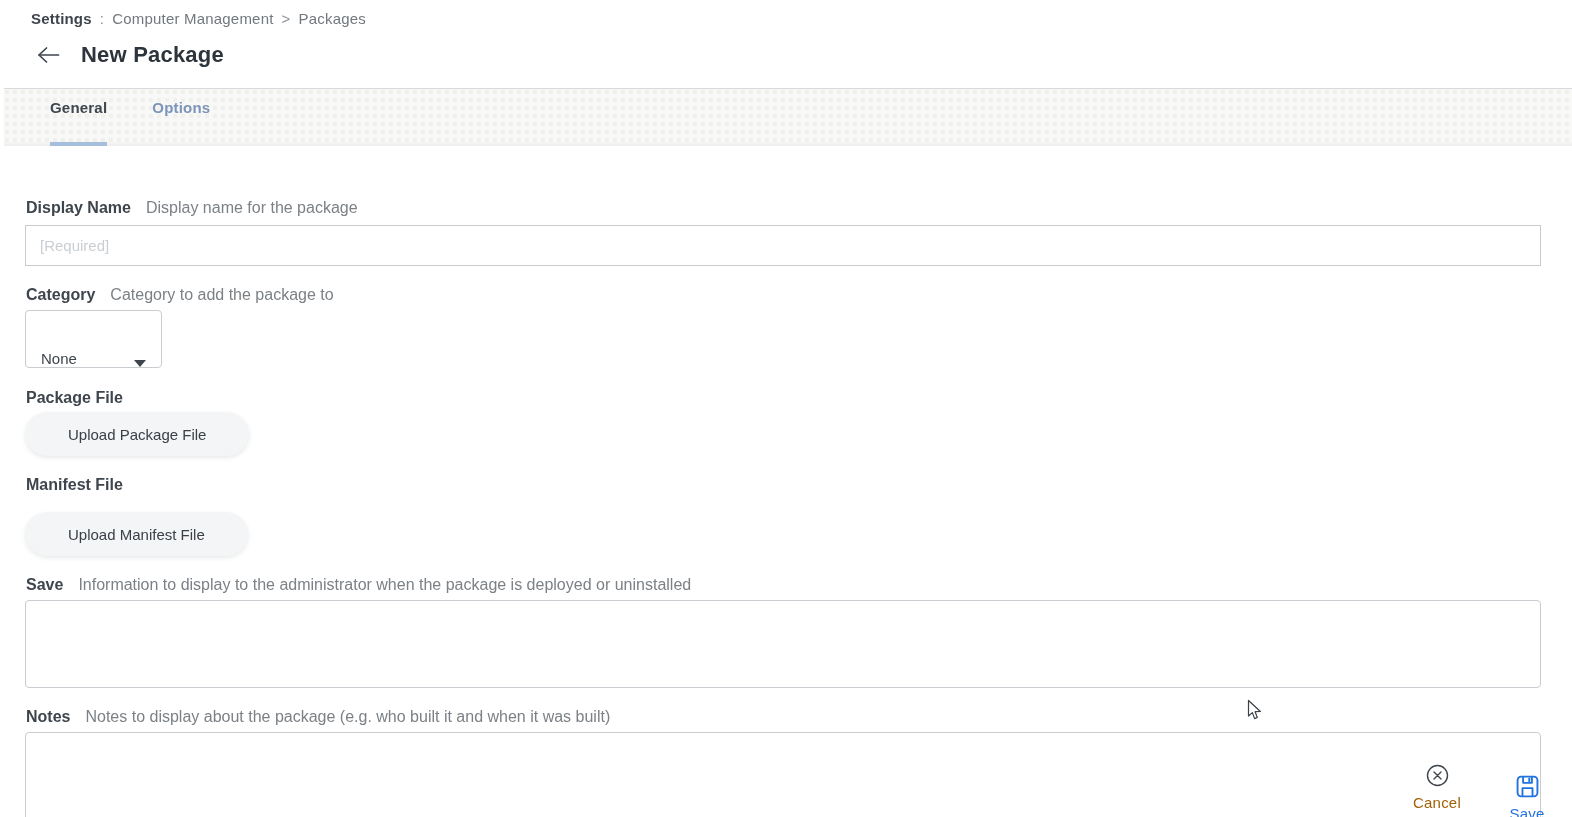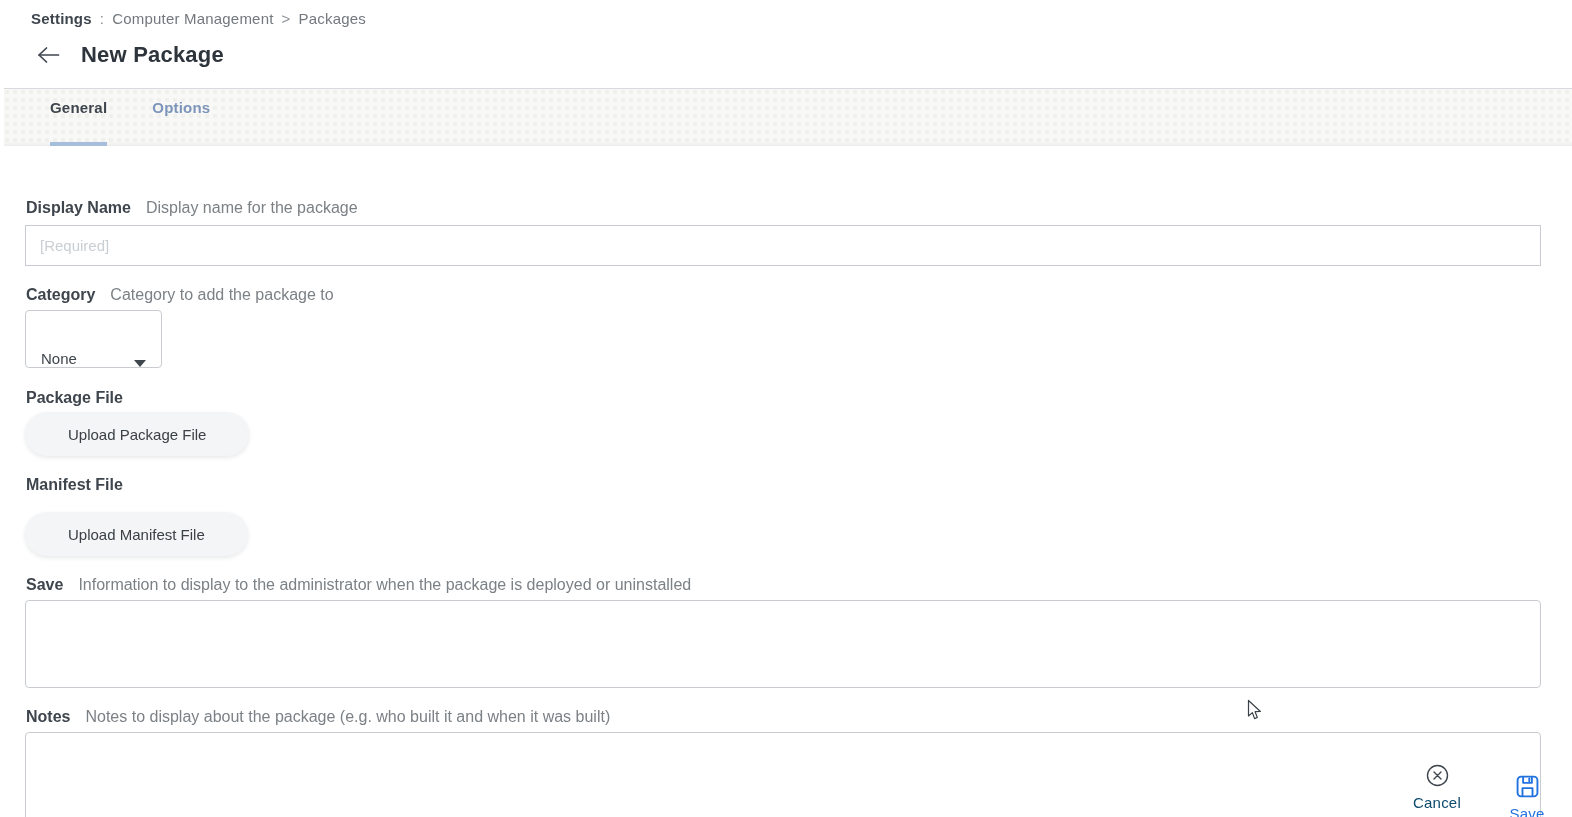--- a/index.html
+++ b/index.html
@@ -107,21 +107,21 @@
 
   
   .action-btn {
     position: absolute;
     display: flex; flex-direction: column; align-items: center;
     background: none; border: none; cursor: pointer;
     font-family: "Liberation Sans", sans-serif;
   }
   .action-btn .action-label { font-size: 15px; margin-top: 4px; letter-spacing: .2px; }
   .cancel-btn { left: 1405px; top: 764px; width: 64px; }
-  .cancel-btn .action-label { color: #0c4a6e; }
+  .cancel-btn .action-label { color: #a16207; }
   .save-btn { left: 1501px; top: 775px; width: 52px; }
   .save-btn .action-label { color: #2272e0; }
 
   
   .cursor { position: absolute; left: 1247px; top: 699px; pointer-events: none; }
 </style>
 </head>
 <body>
 
 <div class="breadcrumb">

